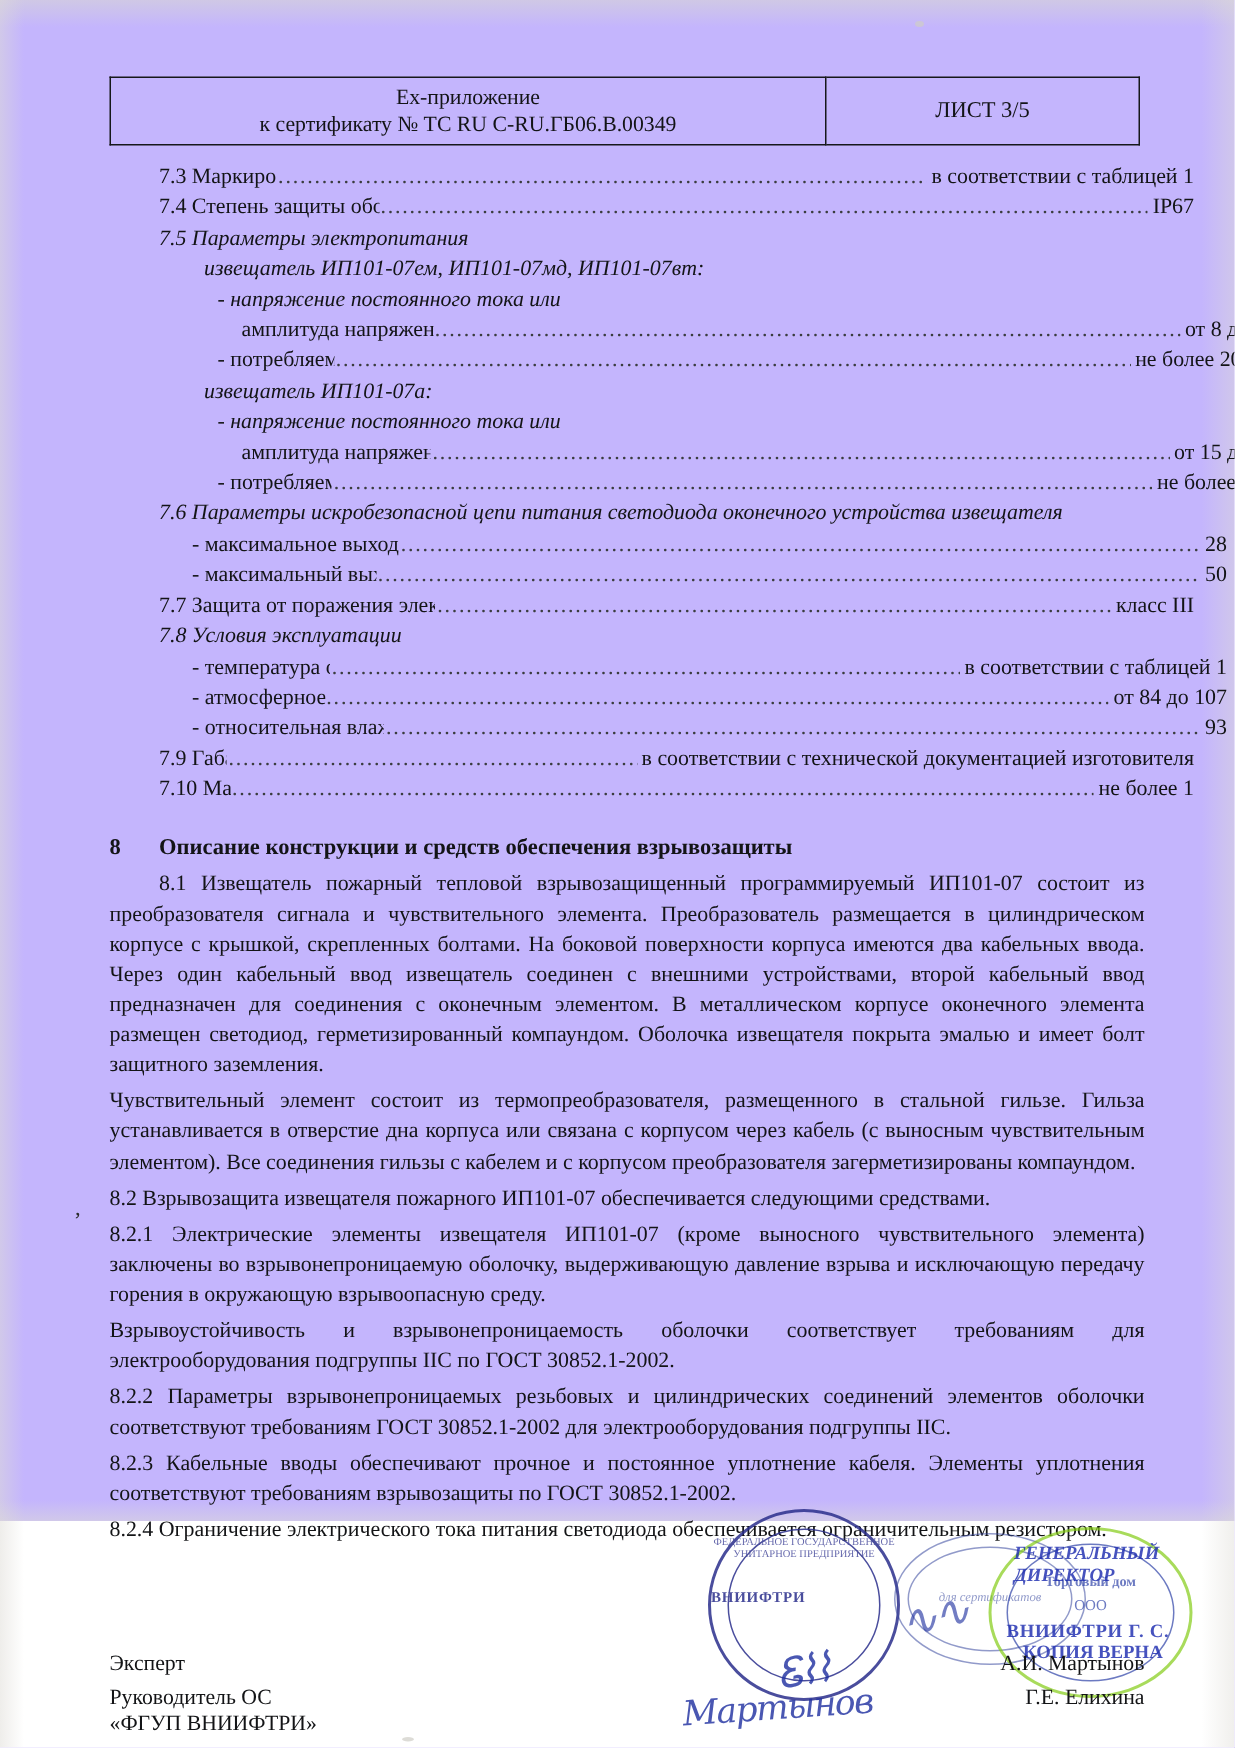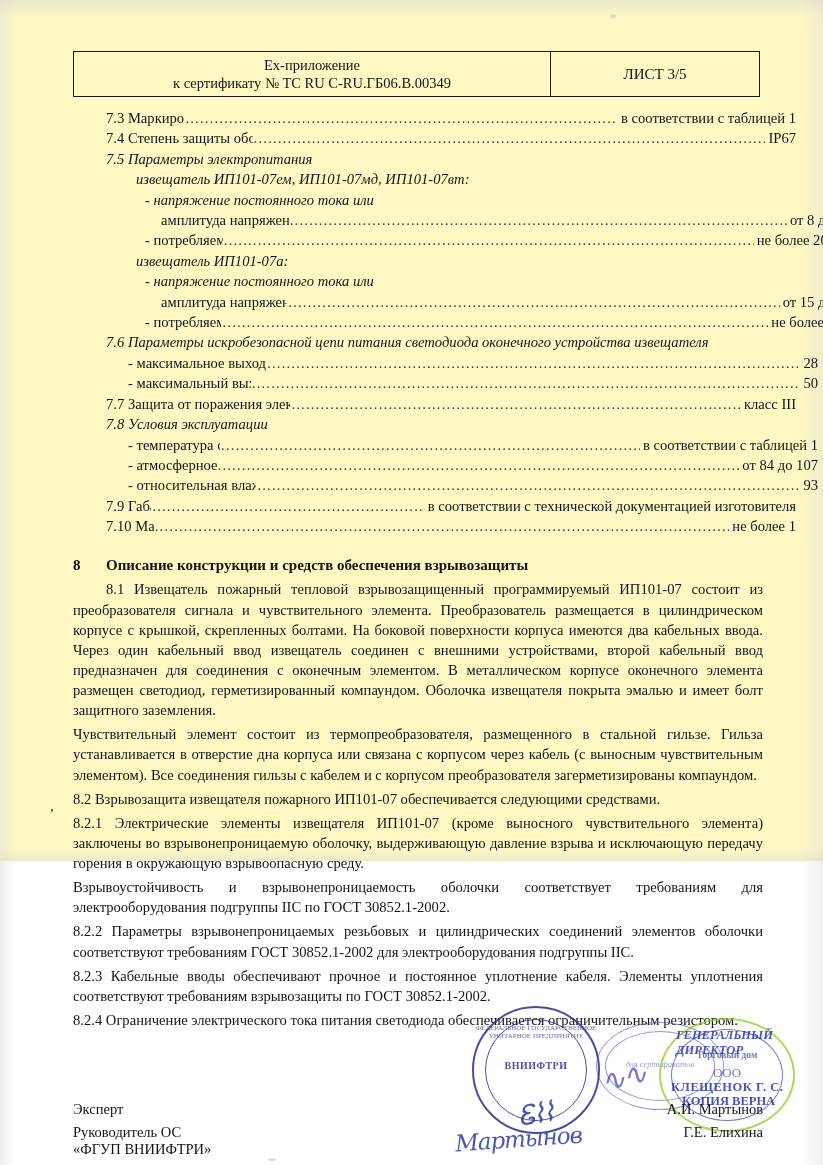--- a/index.html
+++ b/index.html
@@ -12,22 +12,22 @@
     height: 1165px;
     position: relative;
     font-family: "Liberation Serif", serif;
     color: #131416;
     overflow: hidden;
   }
   .page {
     position: absolute;
     left: 0; top: 0;
     width: 823px;
-    height: 861px;
-    background: #fef9c3;
+    height: 1014px;
+    background: #c4b5fd;
   }
   
   .scan-edge-top {
     position: absolute; left: 0; top: 0; width: 823px; height: 18px;
     background: linear-gradient(to bottom, #d9d8d2, rgba(255,255,255,0));
     opacity: .55;
   }
   .scan-edge-left {
     position: absolute; left: 0; top: 0; width: 16px; height: 1165px;
     background: linear-gradient(to right, #dedcd6, rgba(255,255,255,0));
@@ -171,21 +171,21 @@
     content: "";
     position: absolute;
     left: 11px; top: 11px; right: 11px; bottom: 11px;
     border: 1.2px solid #2b2f8c;
     border-radius: 50%;
   }
   .stamp-main .center-text {
     position: absolute;
     left: 0; right: 0;
     top: 52px;
-    text-align: center;
+    text-align: left;
     font-size: 10px;
     font-weight: bold;
     letter-spacing: .5px;
   }
   .stamp-main .ring-text {
     position: absolute;
     left: 0; right: 0; top: 16px;
     text-align: center;
     font-size: 7px;
     opacity: .85;
@@ -207,21 +207,21 @@
     left: 10px; top: 9px; right: 10px; bottom: 9px;
     border: 1px solid #2f43a8;
     border-radius: 50%;
   }
   .stamp-blue .t1 {
     position: absolute; left: 0; right: 0; top: 30px;
     text-align: center; font-size: 9.5px; font-weight: bold;
   }
   .stamp-blue .t2 {
     position: absolute; left: 0; right: 0; top: 45px;
-    text-align: center; font-size: 13px;
+    text-align: center; font-size: 10px;
   }
 
   .stamp-oval {
     position: absolute;
     left: 596px;
     top: 1022px;
     width: 126px;
     height: 86px;
     border: 1.6px solid #39499f;
     border-radius: 50%;
@@ -427,21 +427,21 @@
 
   <div class="stamp stamp-blue">
     <div class="t1">Торговый дом</div>
     <div class="t2">ООО</div>
   </div>
 
   <div class="handwrite sig3">∿∿</div>
 
   <div class="hand-text ht1">КОПИЯ  ВЕРНА</div>
   <div class="hand-text ht2">ГЕНЕРАЛЬНЫЙ  ДИРЕКТОР</div>
-  <div class="hand-text ht3">КЛЕЩЕНОК  Г. С.</div>
+  <div class="hand-text ht3">ВНИИФТРИ  Г. С.</div>
 
   <div class="signature-area">
     <div class="sig-row">
       <span class="role">Эксперт</span>
       <span class="mid"></span>
       <span class="name">А.И. Мартынов</span>
     </div>
     <div class="sig-row">
       <span class="role">Руководитель ОС «ФГУП ВНИИФТРИ»</span>
       <span class="mid"></span>

